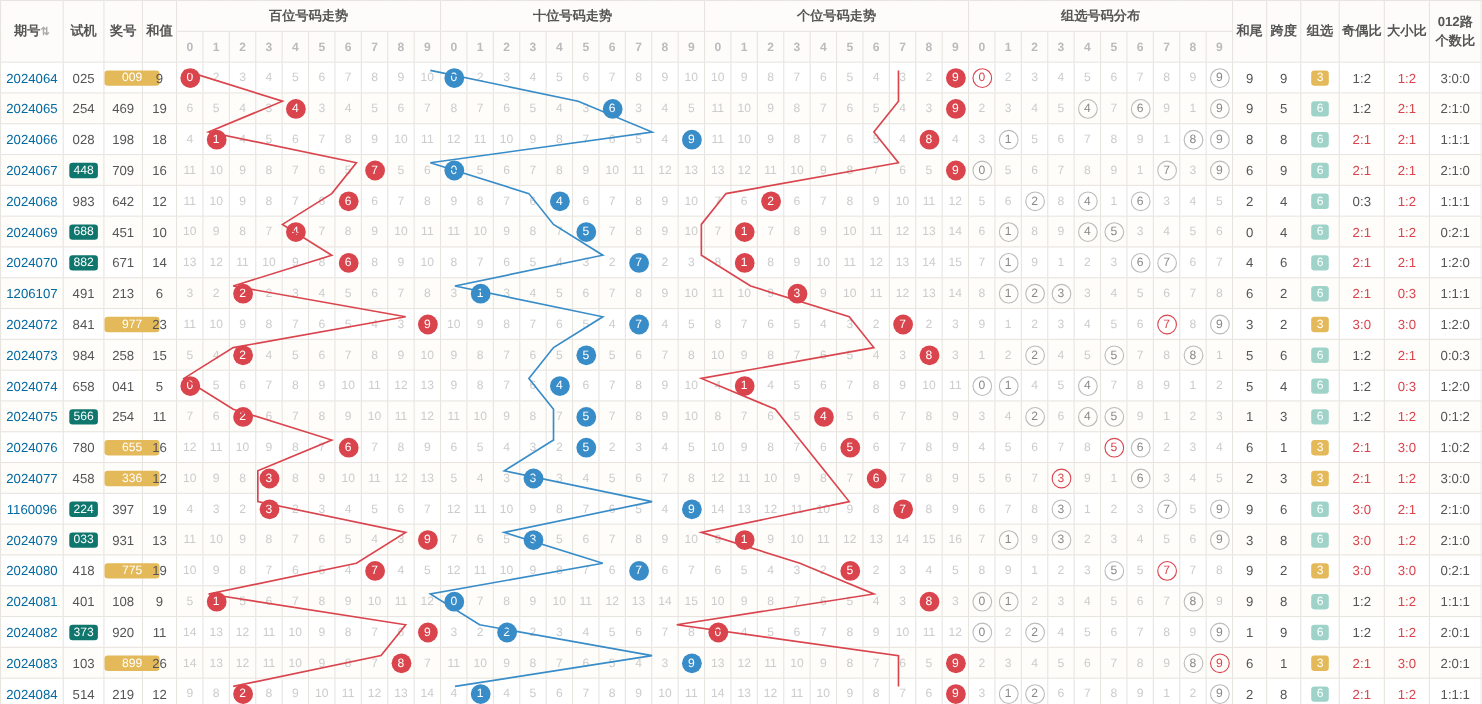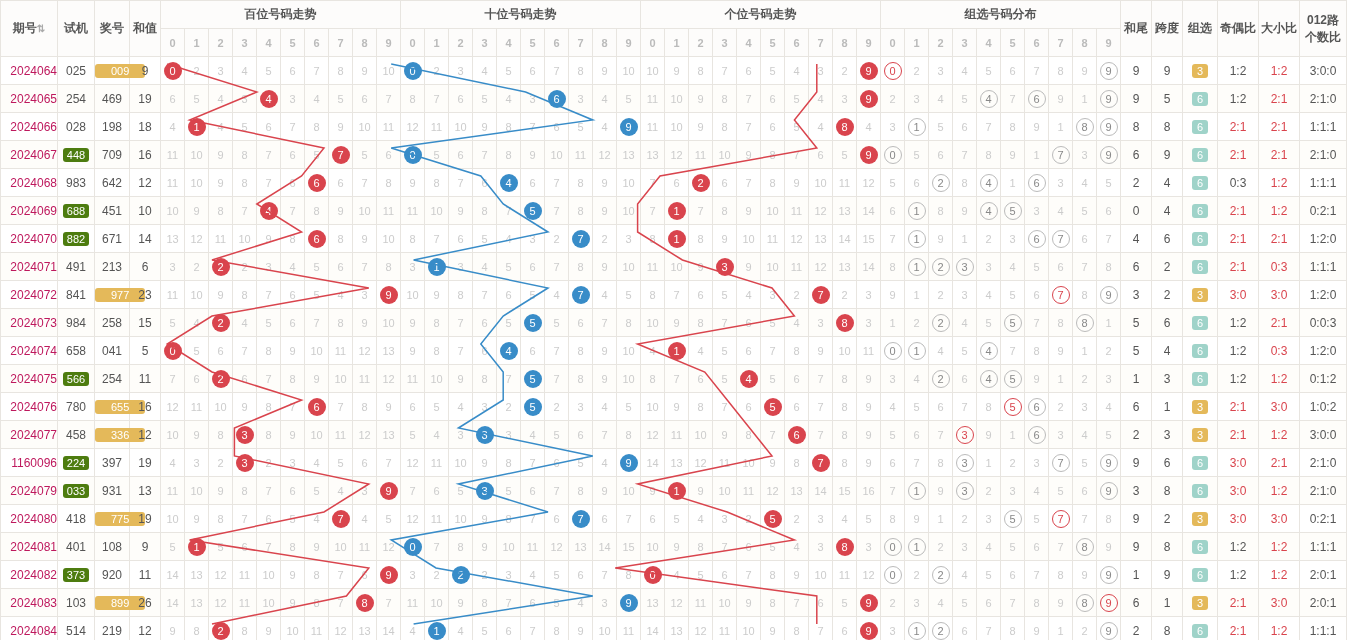--- a/index.html
+++ b/index.html
@@ -24,24 +24,24 @@
     padding: 0;
     height: 27px;
     font-weight: normal;
   }
   thead th {
     background: #fdfcfb;
     color: #555;
     font-weight: bold;
   }
   .sm { width: 22px; font-size: 11px; color: #bbb; }
-  .period { color: #be185d; text-align: right; }
+  .period { color: #0369a1; }
   .testnum { color: #555; }
   .goldbox { background: #e4b95a; color: #fff; border-radius: 3px; display: inline-block; padding: 1px 16px; font-size: 11px; }
-  .mintbox { background: #4d7c0f; color: #fff; border-radius: 3px; display: inline-block; padding: 1px 4px; font-size: 11px; }
+  .mintbox { background: #0f766e; color: #fff; border-radius: 3px; display: inline-block; padding: 1px 4px; font-size: 11px; }
   .ball {
     display: inline-block;
     width: 18px; height: 18px; line-height: 18px;
     border-radius: 50%;
     color: #fff;
     font-size: 11px;
     position: relative;
   }
   .ball-red { background: #d9444d; }
   .ball-blue { background: #388cc8; }
@@ -486,21 +486,21 @@
           <td class="sm"><span class="faint">6</span></td>
           <td class="sm"><span class="faint">7</span></td>
           <td>4</td>
           <td>6</td>
           <td><span class="hmint">6</span></td>
           <td><span class="redtxt">2:1</span></td>
           <td><span class="redtxt">2:1</span></td>
           <td>1:2:0</td>
         </tr>
         <tr class="stripe-odd">
-          <td class="period">2024071</td>
+          <td class="period">1206107</td>
           <td class="testnum">491</td>
           <td>213</td>
           <td class="hezhi">6</td>
           <td class="sm"><span class="faint">3</span></td>
           <td class="sm"><span class="faint">2</span></td>
           <td class="sm"><span class="ball ball-red">2</span></td>
           <td class="sm"><span class="faint">2</span></td>
           <td class="sm"><span class="faint">3</span></td>
           <td class="sm"><span class="faint">4</span></td>
           <td class="sm"><span class="faint">5</span></td>

